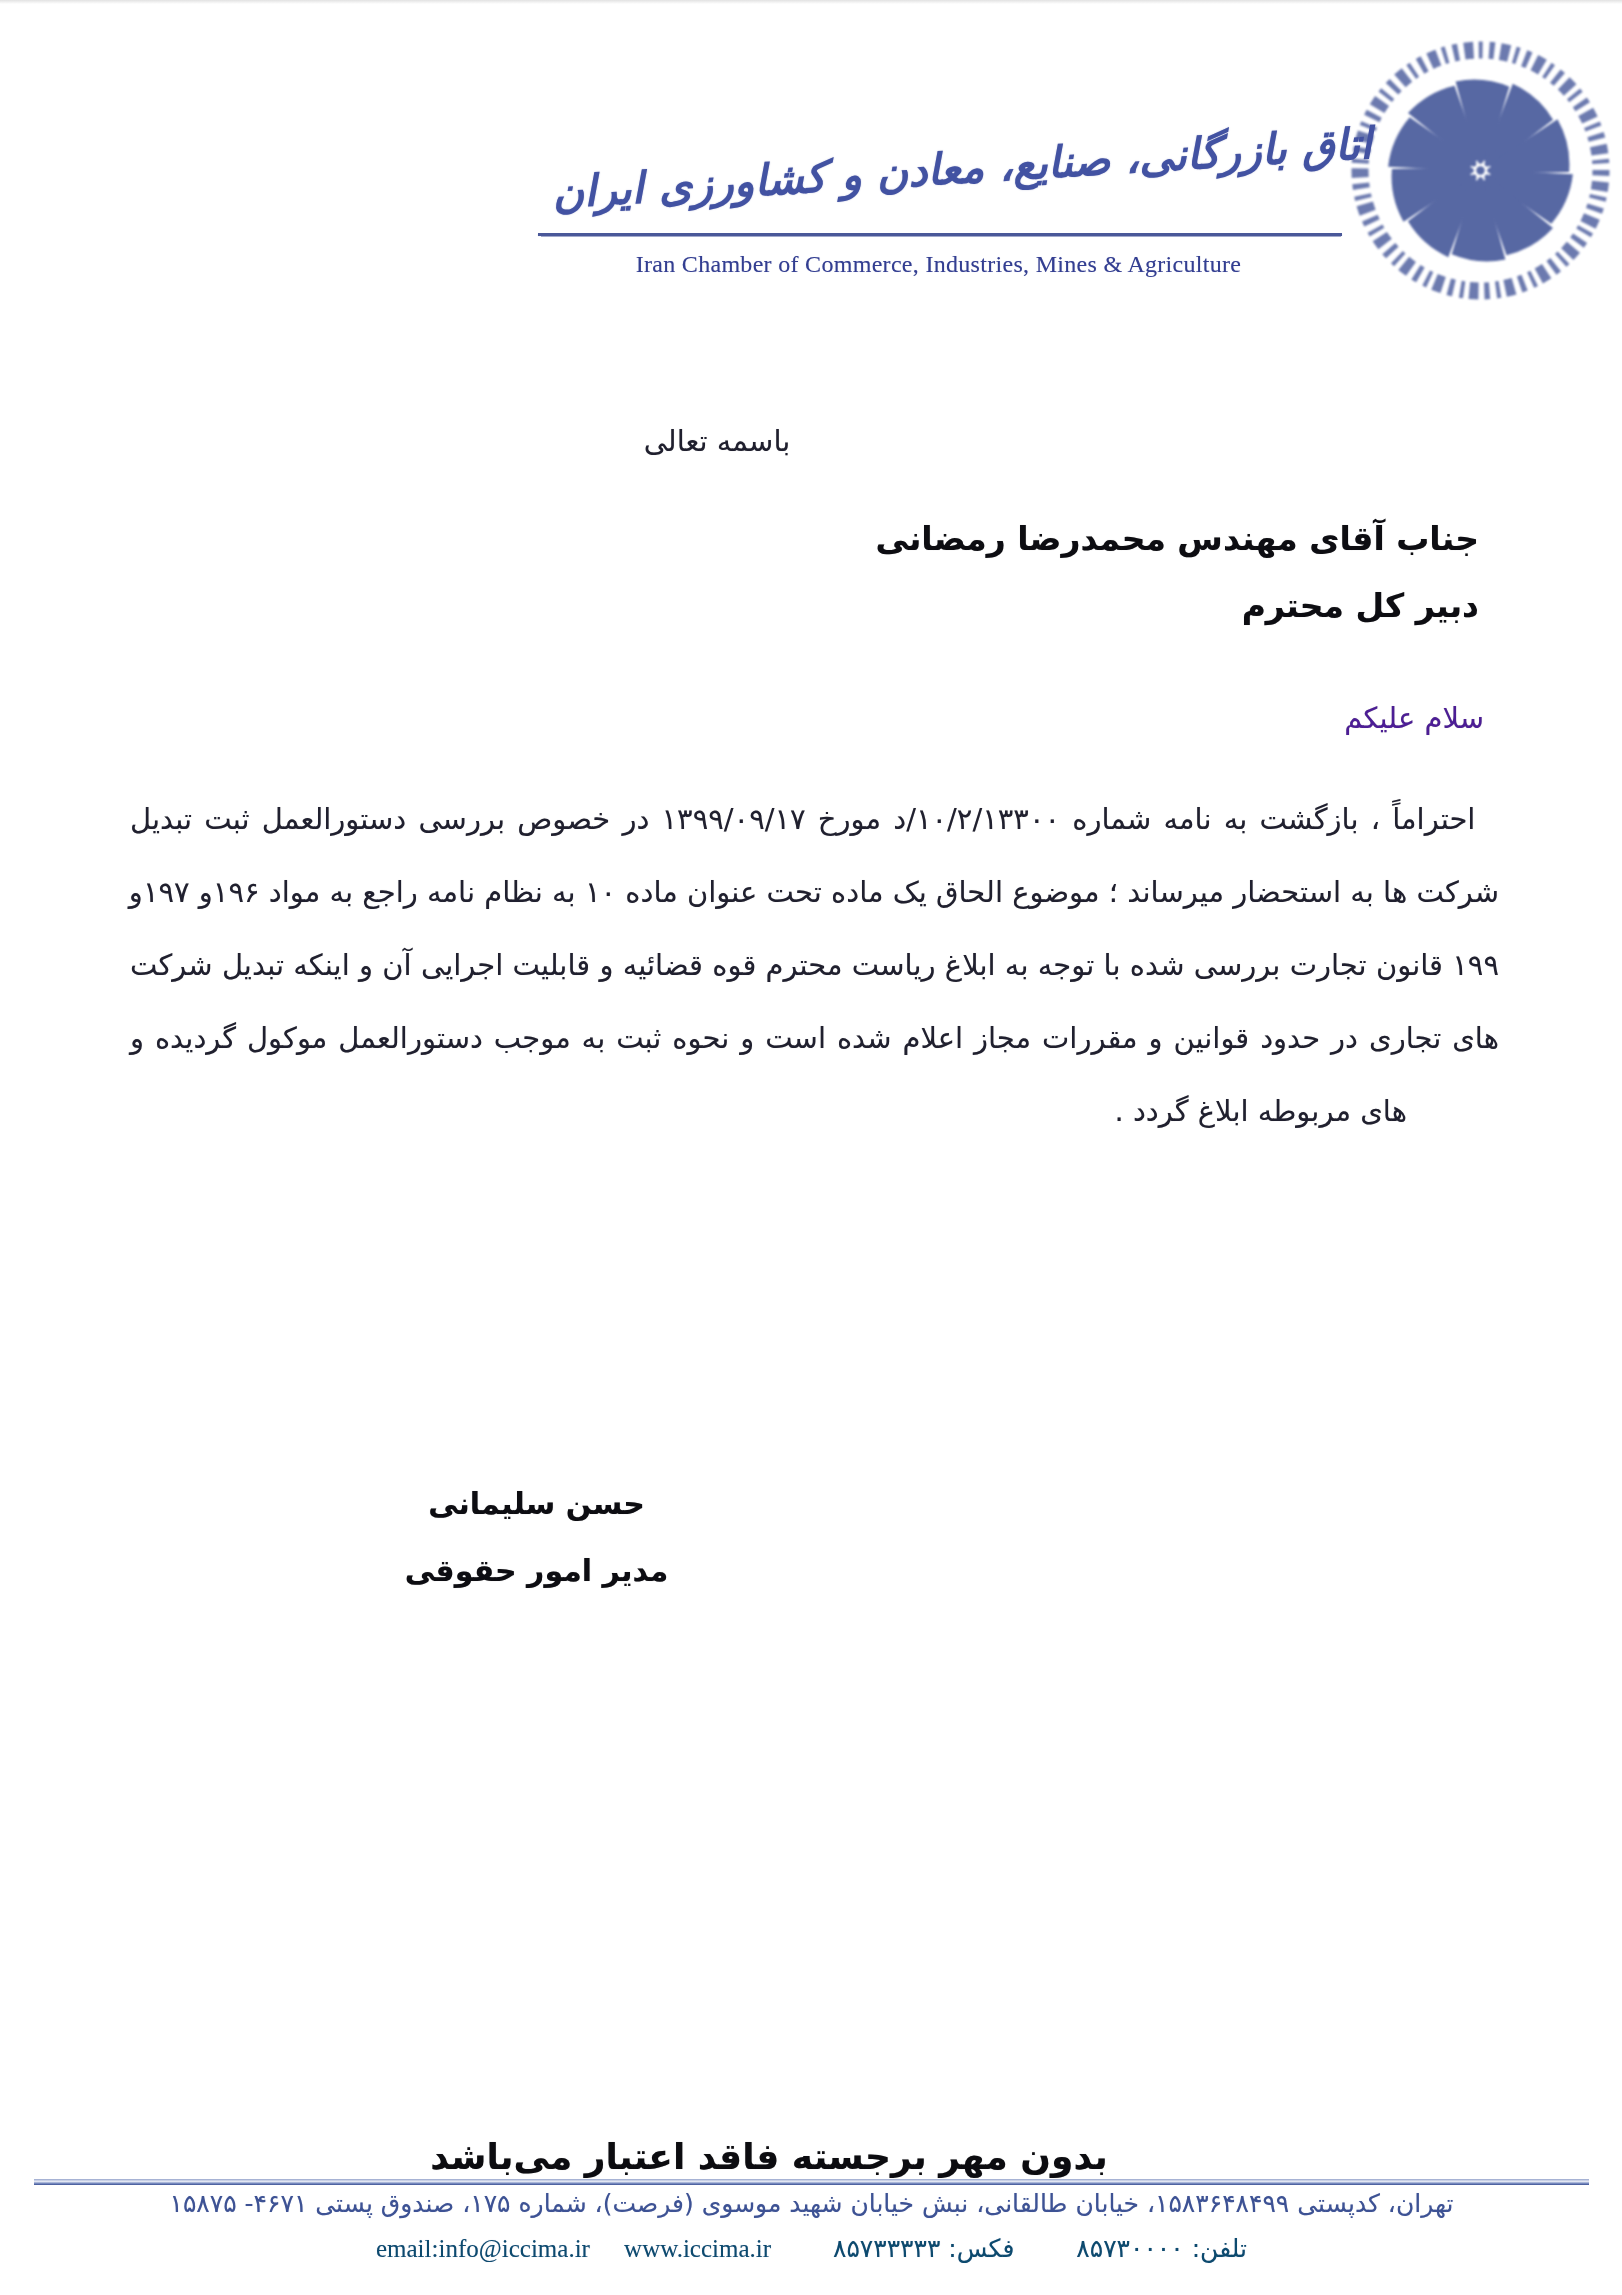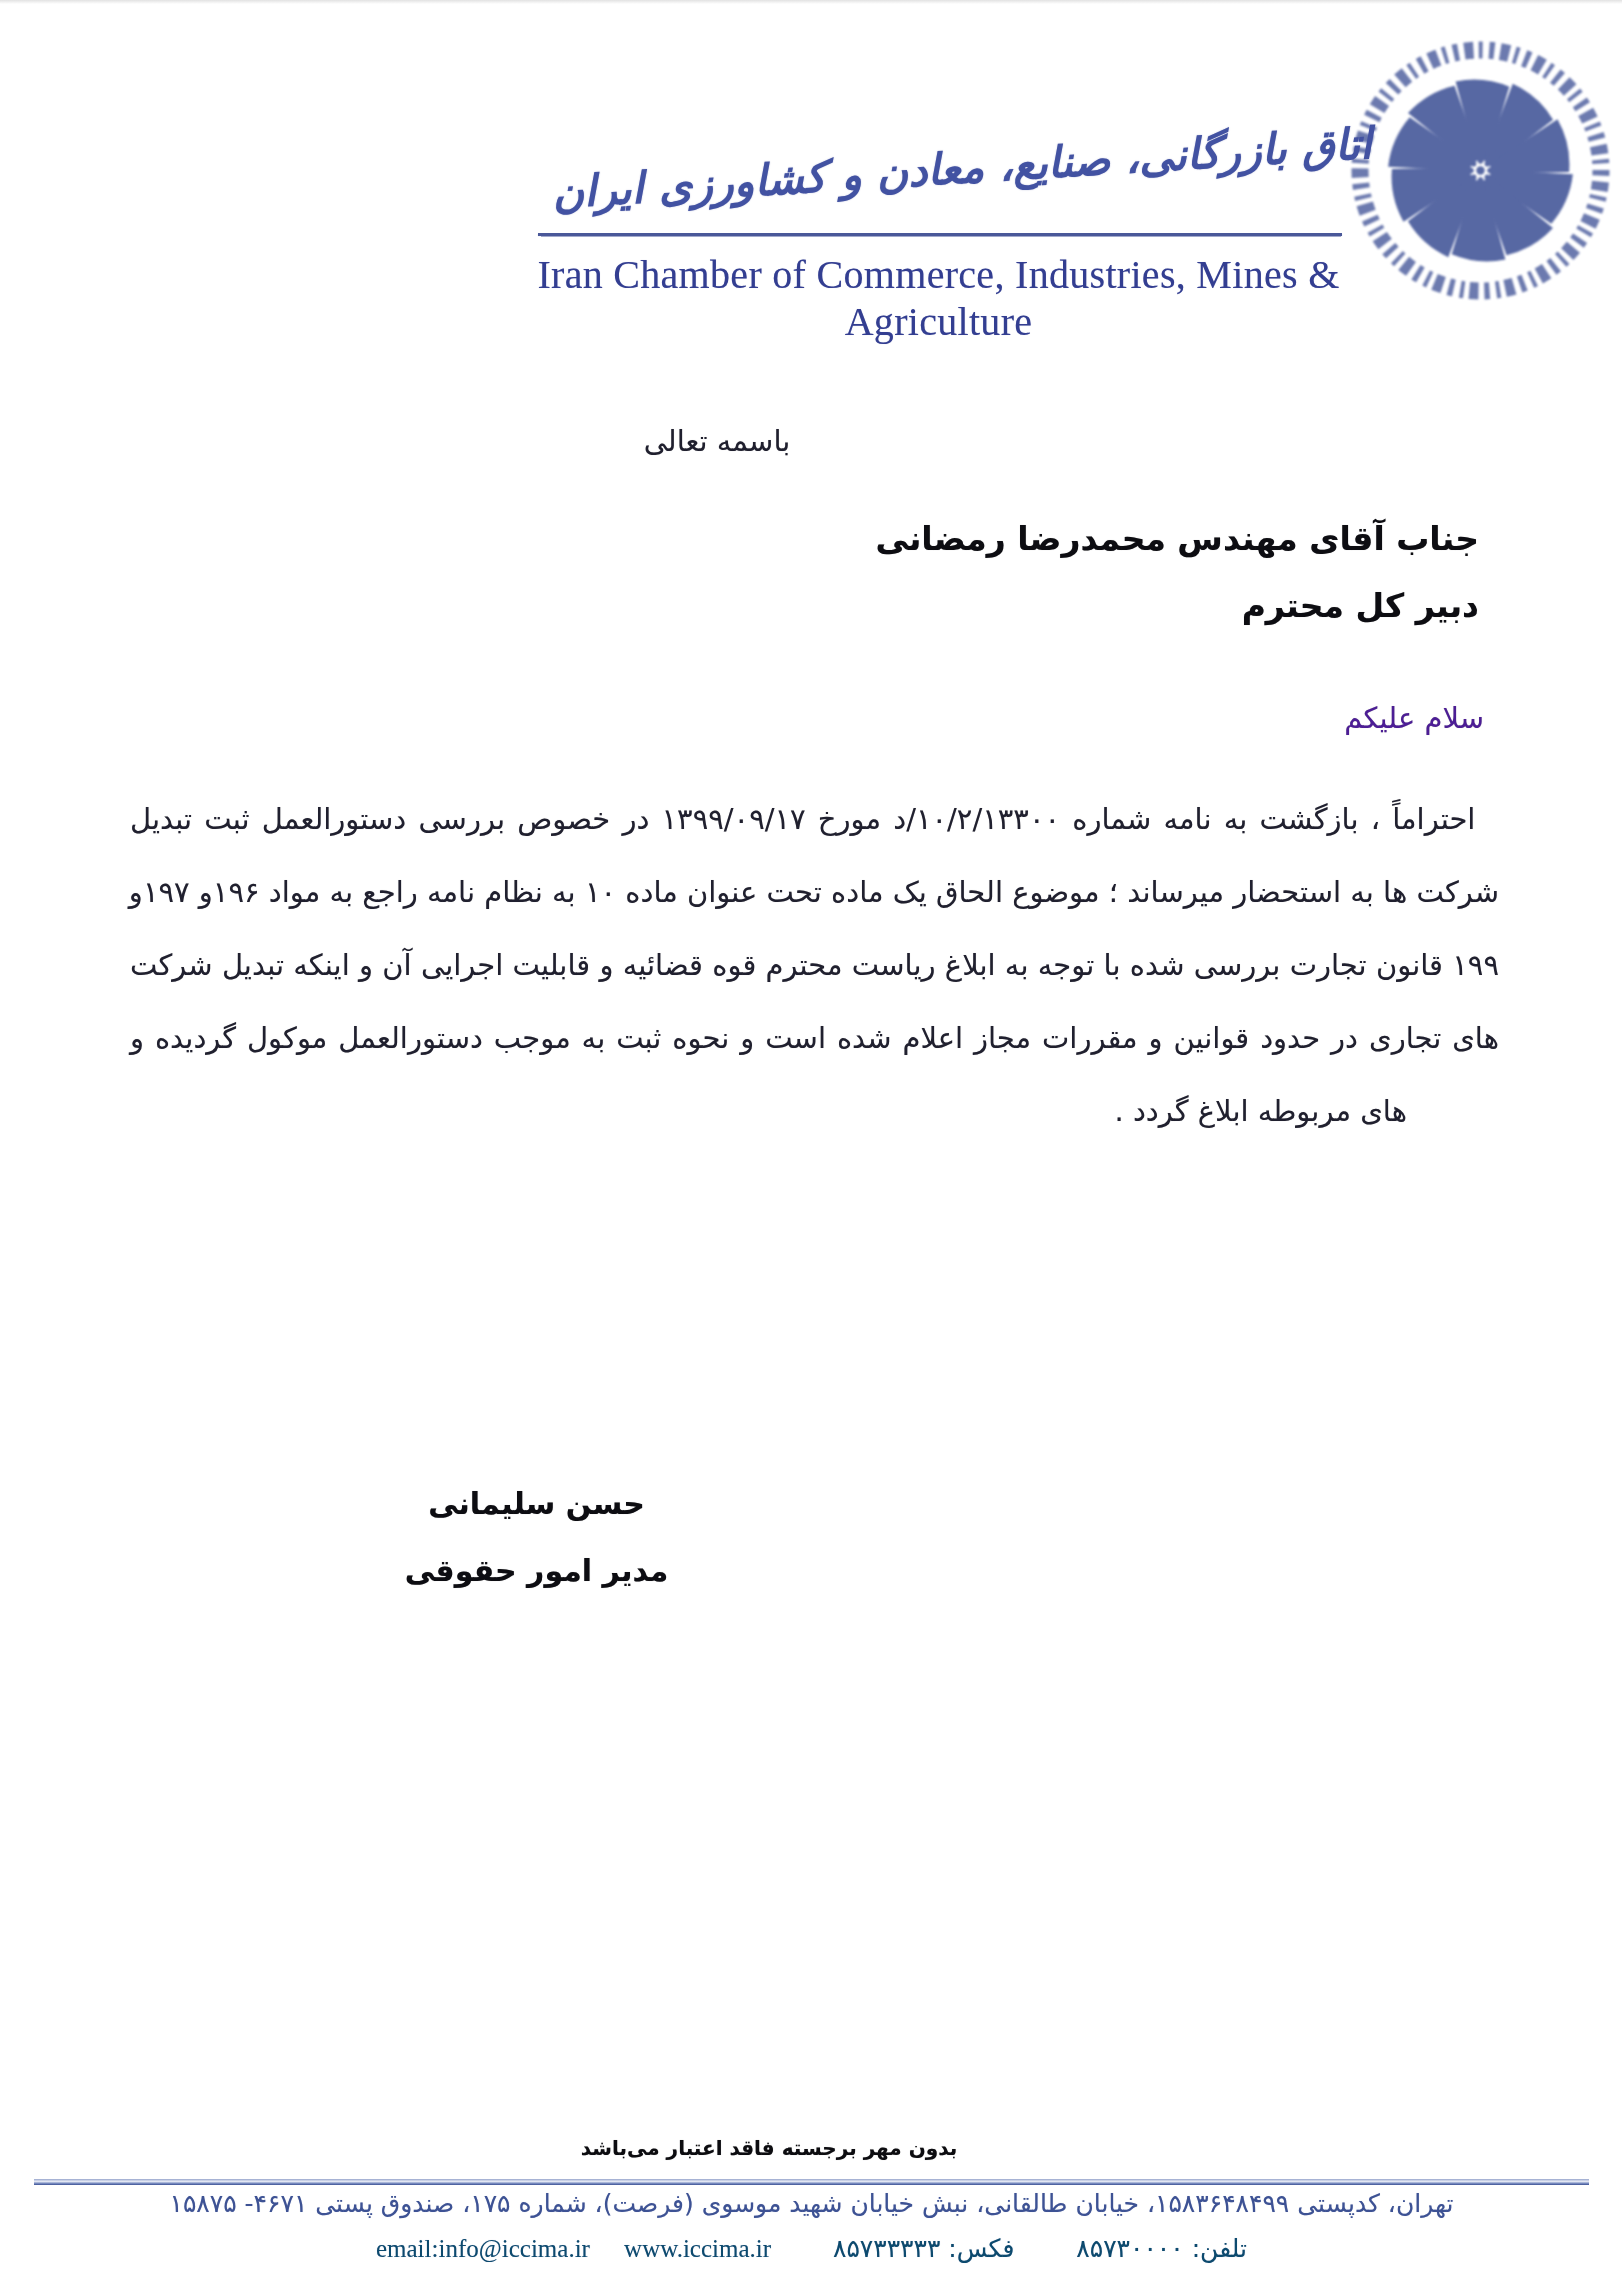--- a/index.html
+++ b/index.html
@@ -13,21 +13,21 @@
         filter:blur(0.8px);opacity:.94;}
   .calligraphy{position:absolute;left:301px;top:103px;width:1322px;height:131px;
         line-height:131px;text-align:center;white-space:nowrap;
         font-size:43px;font-style:italic;font-weight:bold;letter-spacing:-0.7px;
         color:#4252a2;transform:rotate(-3.5deg);
         text-shadow:0 0 1.3px rgba(64,74,150,.45);direction:rtl;}
   .header-rule{position:absolute;left:538px;top:233px;width:804px;height:3.3px;
         background:#4a5899;box-shadow:0 0.7px 0.7px rgba(70,84,153,.5);}
   .eng-title{position:absolute;left:497px;top:251px;width:883px;text-align:center;
         font-family:"Liberation Serif","DejaVu Serif",serif;
-        font-size:40px;color:#333e91;letter-spacing:0.3px;
+        font-size:24px;color:#333e91;letter-spacing:0.3px;
         text-shadow:0 0 0.7px rgba(51,62,145,.4);}
 
   
   .fa{direction:rtl;unicode-bidi:plaintext;}
   .basmala{position:absolute;left:0;top:424px;width:1434px;text-align:center;
         font-size:29px;color:#1f1f2e;text-shadow:0 0 0.7px rgba(0,0,0,.3);}
   .addressee{position:absolute;right:144px;top:505px;text-align:right;
         font-size:33px;font-weight:bold;color:#0d0d12;line-height:67px;
         text-shadow:0 0 0.7px rgba(0,0,0,.4);}
   .salutation{position:absolute;right:139px;top:699px;text-align:right;
@@ -39,21 +39,21 @@
         text-align:justify;text-align-last:justify;}
   .pline.first{padding-right:23.6px;}
   .pline.last{text-align-last:right;padding-right:92px;}
 
   .signature{position:absolute;left:360px;top:1470px;width:353px;text-align:center;
         font-size:30px;font-weight:bold;color:#0d0d12;line-height:67px;
         text-shadow:0 0 0.7px rgba(0,0,0,.4);}
 
   
   .stamp-note{position:absolute;left:0;top:2136px;width:1538px;text-align:center;
-        font-size:20px;font-weight:bold;color:#0c0c10;
+        font-size:36px;font-weight:bold;color:#0c0c10;
         text-shadow:0 0 0.7px rgba(0,0,0,.4);}
   .footer-rule{position:absolute;left:34px;right:34px;top:2179px;height:5.9px;
         background:linear-gradient(to bottom,#96a4cc 0%,#e7ebf5 40%,#7487bd 75%,#3d5294 100%);}
   .footer-address{position:absolute;left:0;top:2189px;width:1623px;text-align:center;
         font-size:25px;color:#3d5294;direction:rtl;
         text-shadow:0 0 0.7px rgba(61,82,148,.4);}
   .footer-contact{position:absolute;left:0;top:2234px;width:1623px;text-align:center;
         font-size:25px;color:#0c4a6e;direction:rtl;
         text-shadow:0 0 0.7px rgba(61,82,148,.4);}
   .footer-contact .gap{display:inline-block;width:46px;}

